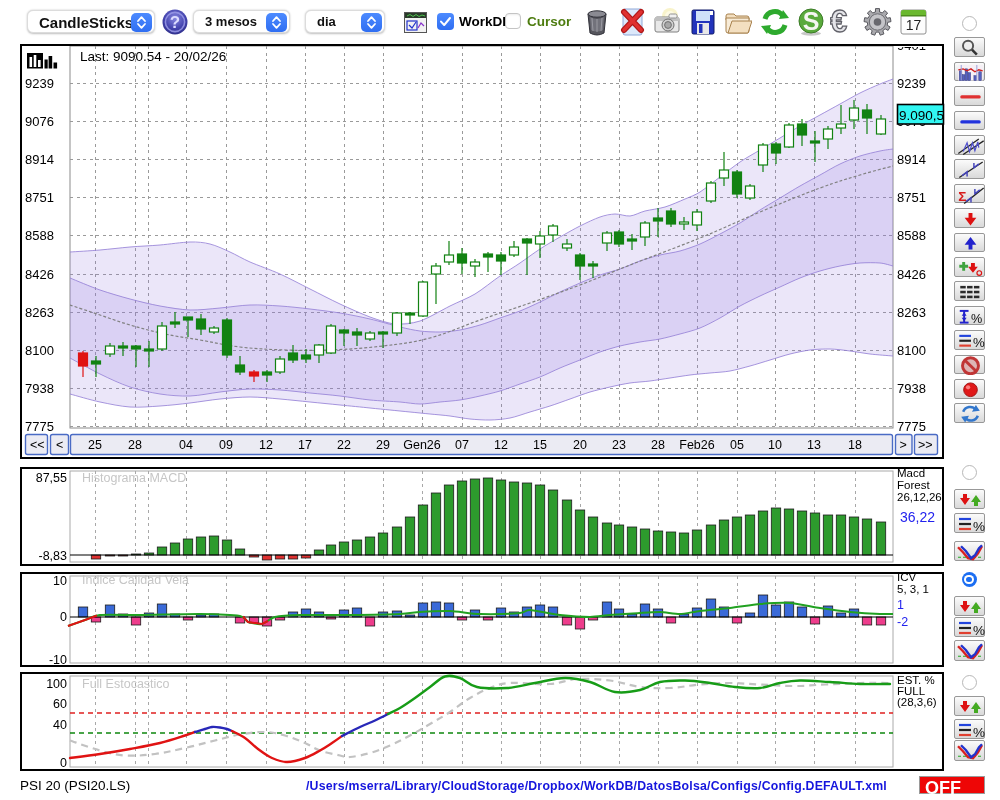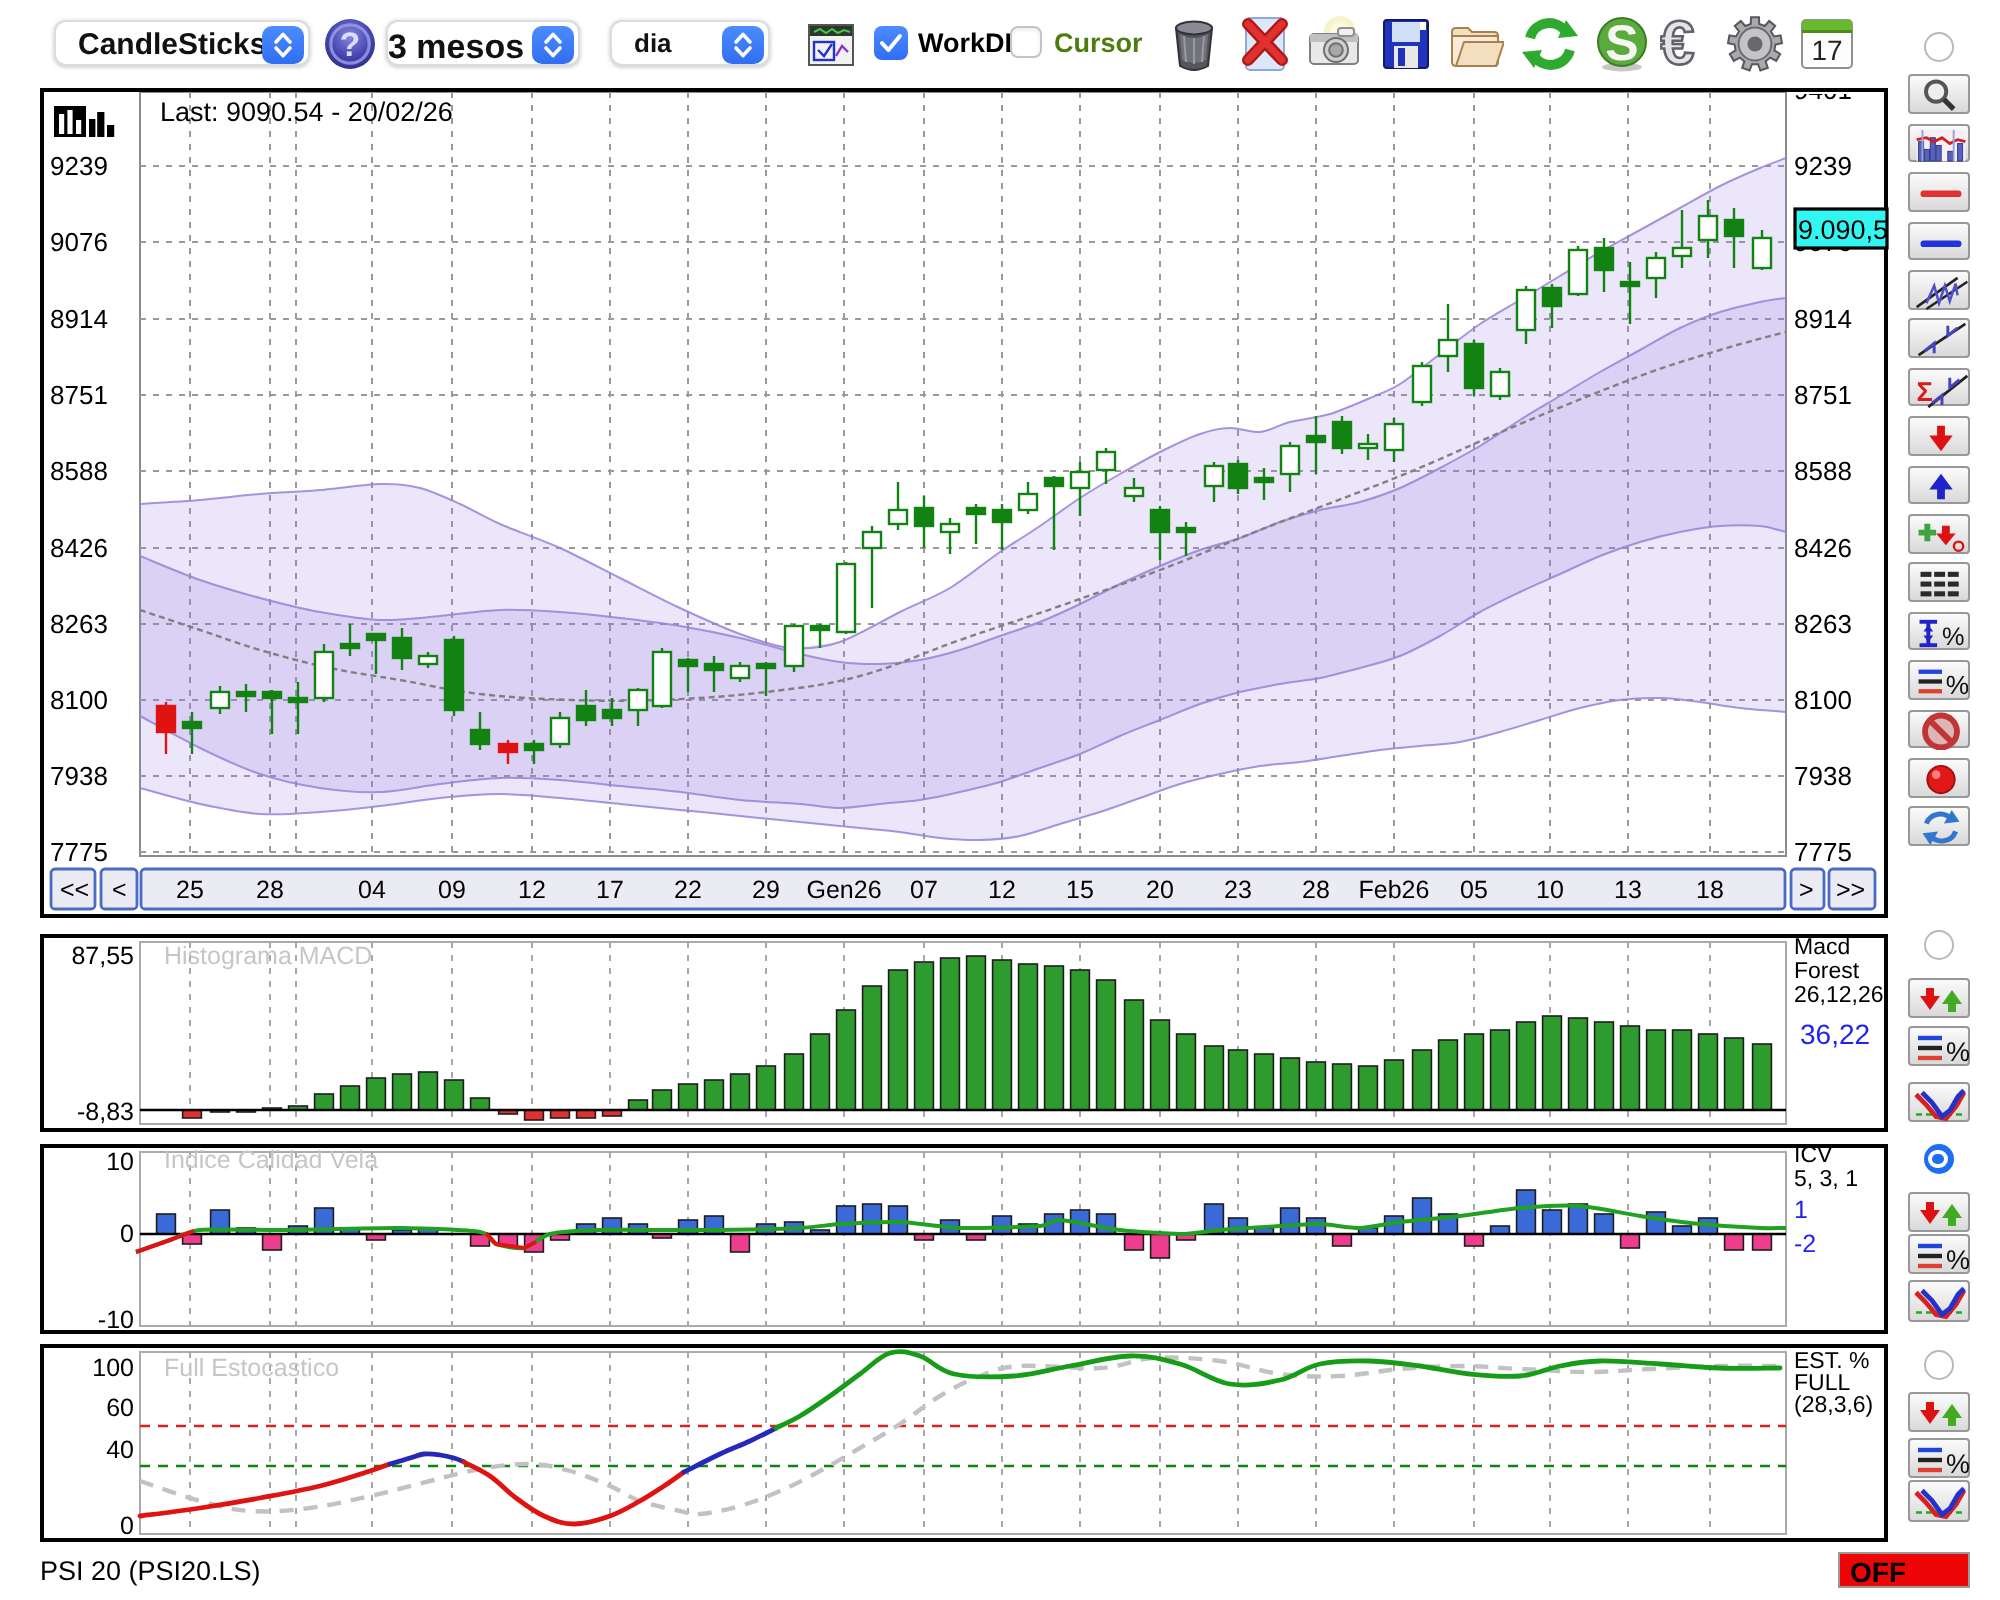--- a/index.html
+++ b/index.html
@@ -520,21 +520,21 @@
           <stop offset="0" stop-color="#8888e0"></stop>
           <stop offset="0.55" stop-color="#4444ae"></stop>
           <stop offset="1" stop-color="#28287e"></stop>
         </radialGradient>
       </defs>
       <circle cx="13" cy="13" r="12.5" fill="url(#hb)"></circle>
       <circle cx="13" cy="13" r="9.6" fill="none" stroke="#9a9ae8" stroke-width="1.6" opacity="0.85"></circle>
       <text x="13" y="19" text-anchor="middle" font-family="Liberation Sans, sans-serif" font-size="17" font-weight="bold" fill="#dcdcff">?</text>
     </svg>
 <div style="position:absolute;left:193px;top:10px;width:97px;height:23px;background:#ffffff;border:1px solid #dcdcdc;border-radius:6px;box-shadow:0 0.5px 2px rgba(0,0,0,0.25);">
-      <span style="position:absolute;left:0;top:3px;font-size:17px;font-weight:bold;color:#111">3 mesos</span>
+      <span style="position:absolute;left:11px;top:3px;font-size:13px;font-weight:bold;color:#111">3 mesos</span>
       <span style="position:absolute;right:2px;top:2px;width:21px;height:19px;border-radius:5px;background:linear-gradient(#4d8bff,#2f6ef2);"><svg width="21" height="19" viewBox="0 0 21 19">
           <path d="M7 8 L10.5 4.2 L14 8 M7 11 L10.5 14.8 L14 11" fill="none" stroke="#fff" stroke-width="1.8" stroke-linejoin="round" stroke-linecap="round"></path>
         </svg></span>
     </div>
 <div style="position:absolute;left:305px;top:10px;width:80px;height:23px;background:#ffffff;border:1px solid #dcdcdc;border-radius:6px;box-shadow:0 0.5px 2px rgba(0,0,0,0.25);">
       <span style="position:absolute;left:11px;top:3px;font-size:13px;font-weight:bold;color:#111">dia</span>
       <span style="position:absolute;right:2px;top:2px;width:21px;height:19px;border-radius:5px;background:linear-gradient(#4d8bff,#2f6ef2);"><svg width="21" height="19" viewBox="0 0 21 19">
           <path d="M7 8 L10.5 4.2 L14 8 M7 11 L10.5 14.8 L14 11" fill="none" stroke="#fff" stroke-width="1.8" stroke-linejoin="round" stroke-linecap="round"></path>
         </svg></span>
     </div>
@@ -795,15 +795,16 @@
         <polyline points="6,4 11,9 16,16 20,13 24,6 27,3" fill="none" stroke="#2233cc" stroke-width="2.4"></polyline>
       </svg>
     </div>
 <span style="position:absolute;left:962.0px;top:15.5px;width:15px;height:15px;border-radius:50%;background:#fff;border:1.5px solid #b8b8b8;box-sizing:border-box"></span>
     <span style="position:absolute;left:961.5px;top:465.0px;width:15px;height:15px;border-radius:50%;background:#fff;border:1.5px solid #b8b8b8;box-sizing:border-box"></span>
     <span style="position:absolute;left:961.5px;top:572.0px;width:15px;height:15px;border-radius:50%;background:#1c6ef2;"></span>
     <span style="position:absolute;left:964.1px;top:574.6px;width:9.8px;height:9.8px;border-radius:50%;background:#fff;"></span>
     <span style="position:absolute;left:966.4px;top:576.9px;width:5.2px;height:5.2px;border-radius:50%;background:#1c6ef2;"></span>
     <span style="position:absolute;left:961.5px;top:675.0px;width:15px;height:15px;border-radius:50%;background:#fff;border:1.5px solid #b8b8b8;box-sizing:border-box"></span>
 <div style="position:absolute;left:20px;top:778px;font-size:13.5px;font-weight:normal;color:#000">PSI 20 (PSI20.LS)</div>
+    <div style="position:absolute;left:193px;top:779px;width:807px;text-align:center;font-size:12.3px;font-weight:bold;letter-spacing:0.22px;color:#1515dd">/Users/mserra/Library/CloudStorage/Dropbox/WorkDB/DatosBolsa/Configs/Config.DEFAULT.xml</div>
     <div style="position:absolute;left:919px;top:776px;width:66px;height:17.5px;background:#ee0606;border:1.5px solid #9a9a9a;">
-      <span style="position:absolute;left:5px;top:1px;font-size:14px;font-weight:bold;color:#000000">OFF</span>
+      <span style="position:absolute;left:5px;top:1px;font-size:18px;font-weight:bold;color:#ffffff">OFF</span>
     </div>
 </div>
 </body></html>

